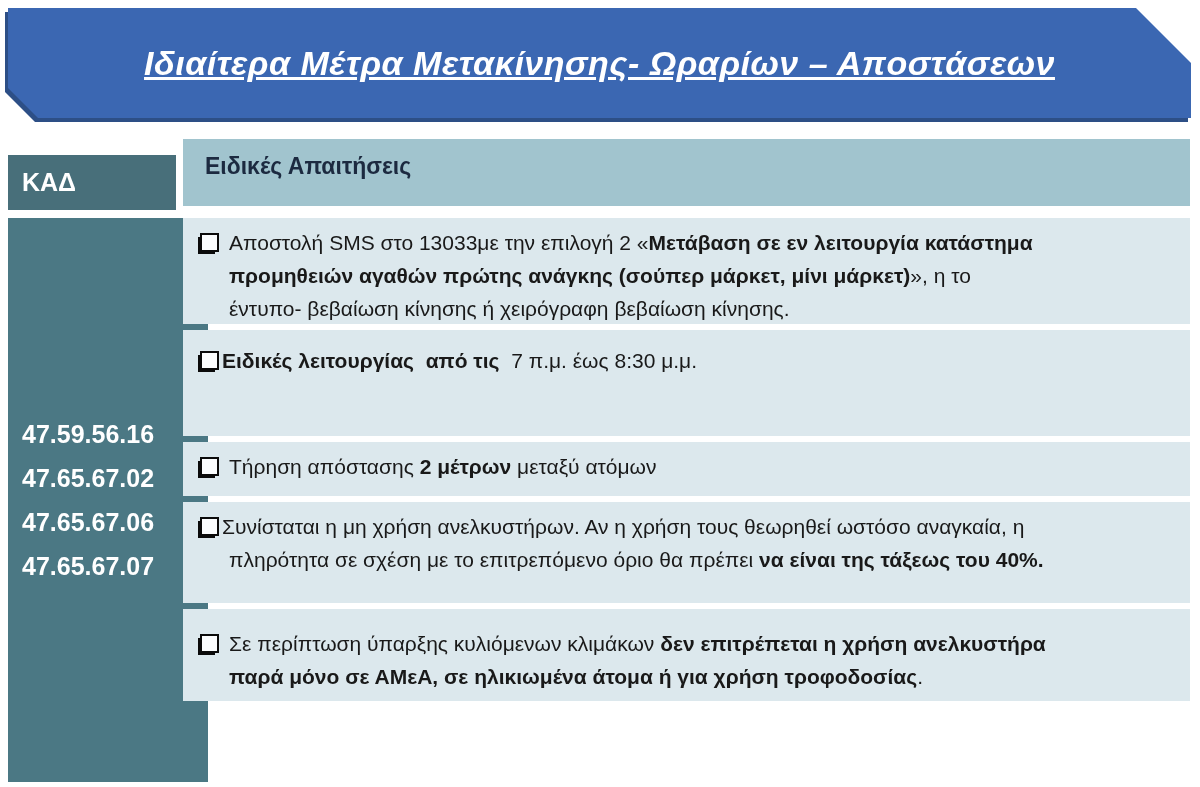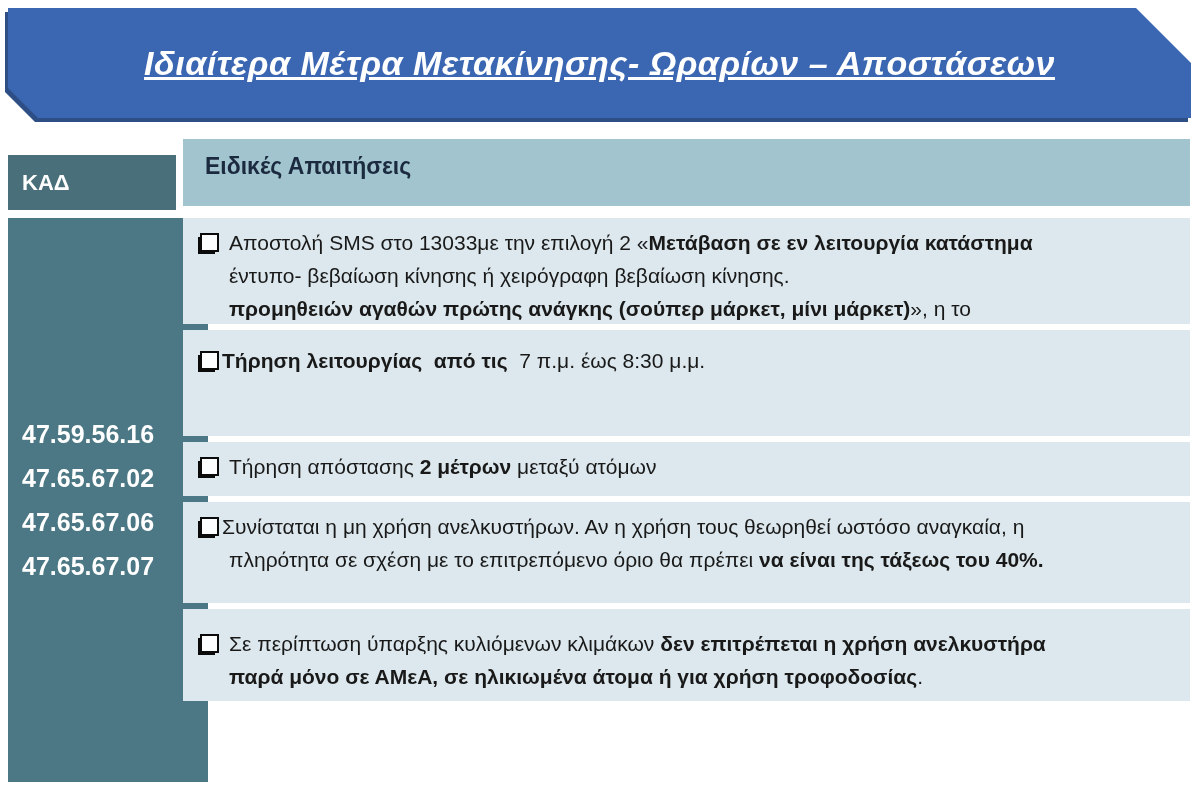--- a/index.html
+++ b/index.html
@@ -20,21 +20,21 @@
     position:absolute;left:8px;top:8px;width:1183px;height:110px;
     background:var(--banner-blue);
     clip-path:polygon(0 0,calc(100% - 55px) 0,100% 55px,100% 100%,30px 100%,0 calc(100% - 30px));
   }
   .banner h1{
     margin:0;line-height:110px;text-align:center;color:#ffffff;
     font-size:34px;font-style:italic;font-weight:bold;letter-spacing:.5px;text-decoration:underline;
   }
   .kad-h{
     position:absolute;left:8px;top:155px;width:168px;height:55px;box-sizing:border-box;
-    background:var(--kad-header-bg);color:#ffffff;font-weight:bold;font-size:22px;
+    background:var(--kad-header-bg);color:#ffffff;font-weight:bold;font-size:25px;
     line-height:55px;padding-left:14px;
   }
   .req-h{
     position:absolute;left:183px;top:139px;width:1007px;height:67px;box-sizing:border-box;
     background:var(--req-header-bg);color:var(--header-text);font-weight:bold;font-size:23px;
     line-height:55px;padding-left:22px;
   }
   .kad-col{
     position:absolute;left:8px;top:218px;width:200px;height:564px;box-sizing:border-box;
     background:var(--kad-body-bg);display:flex;flex-direction:column;justify-content:center;
@@ -73,30 +73,30 @@
       <div class="kad-code">47.65.67.06</div>
       <div class="kad-code">47.65.67.07</div>
     </div>
   <div class="req-col" id="reqCol">
       <div class="req-row" style="height: 106px; padding-top: 8px;">
         <div class="line">
           <span class="cb"></span>
           <span class="txt"><span>Αποστολή SMS στο 13033με την επιλογή 2 «</span><b>Μετάβαση σε εν λειτουργία κατάστημα</b></span>
         </div>
         <div class="line cont">
-          <span class="txt"><span>έντυπο- βεβαίωση κίνησης ή χειρόγραφη βεβαίωση κίνησης.</span></span>
+          <span class="txt"><b>προμηθειών αγαθών πρώτης ανάγκης (σούπερ μάρκετ, μίνι μάρκετ)</b><span>», η το</span></span>
         </div>
         <div class="line cont">
-          <span class="txt"><b>προμηθειών αγαθών πρώτης ανάγκης (σούπερ μάρκετ, μίνι μάρκετ)</b><span>», η το</span></span>
+          <span class="txt"><span>έντυπο- βεβαίωση κίνησης ή χειρόγραφη βεβαίωση κίνησης.</span></span>
         </div>
       </div>
       <div class="req-row" style="height: 106px; padding-top: 14px;">
         <div class="line">
           <span class="cb tight"></span>
-          <span class="txt"><b>Τήρηση λειτουργίας  από τις </b><span> 7 π.μ. έως 8:30 μ.μ.</span></span>
+          <span class="txt"><b>Ειδικές λειτουργίας  από τις </b><span> 7 π.μ. έως 8:30 μ.μ.</span></span>
         </div>
       </div>
       <div class="req-row" style="height: 54px; padding-top: 8px;">
         <div class="line">
           <span class="cb"></span>
           <span class="txt"><span>Τήρηση απόστασης </span><b>2 μέτρων</b><span> μεταξύ ατόμων</span></span>
         </div>
       </div>
       <div class="req-row" style="height: 101px; padding-top: 8px;">
         <div class="line">

